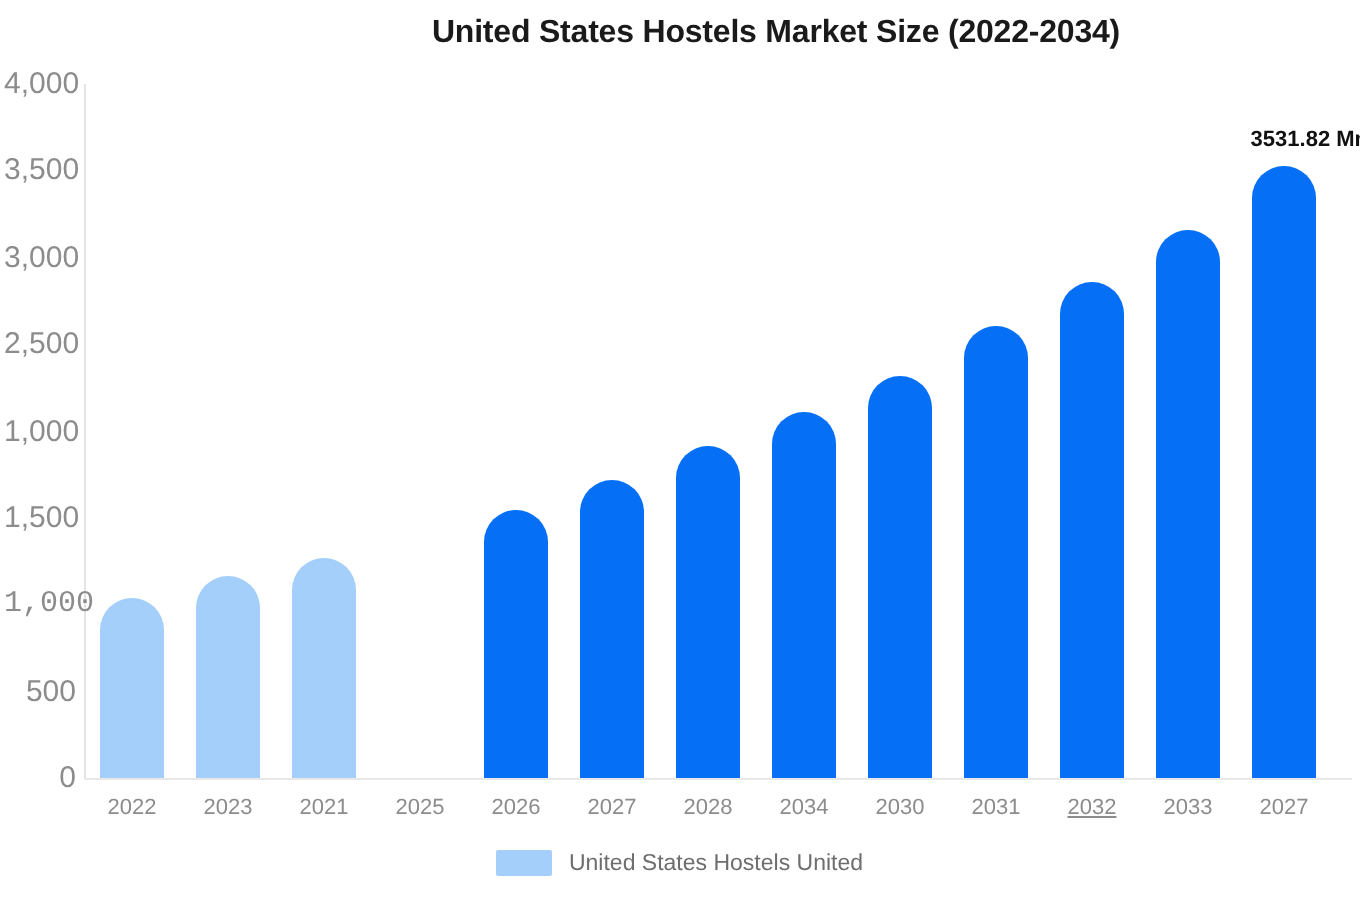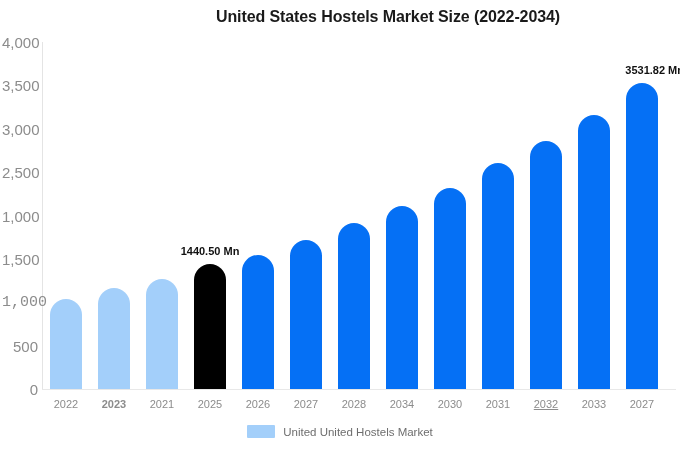--- a/index.html
+++ b/index.html
@@ -164,25 +164,20 @@
   <div id="plot-area">
       <div class="bar-group" style="left: 8px; height: 347px;">
         <div class="bar" style="height: 90.0465px; background: rgb(163, 207, 250);"></div>
       </div>
       <div class="bar-group" style="left: 56px; height: 347px;">
         <div class="bar" style="height: 100.977px; background: rgb(163, 207, 250);"></div>
       </div>
       <div class="bar-group" style="left: 104px; height: 347px;">
         <div class="bar" style="height: 110.346px; background: rgb(163, 207, 250);"></div>
       </div>
-      <div class="bar-group" style="left: 152px; height: 347px;">
-        <div class="bar" style="height: 124.963px; background: rgb(0, 0, 0);">
-          <div class="bar-label">1440.50 Mn</div>
-        </div>
-      </div>
       <div class="bar-group" style="left: 200px; height: 347px;">
         <div class="bar" style="height: 134.029px; background: rgb(5, 112, 245);"></div>
       </div>
       <div class="bar-group" style="left: 248px; height: 347px;">
         <div class="bar" style="height: 148.95px; background: rgb(5, 112, 245);"></div>
       </div>
       <div class="bar-group" style="left: 296px; height: 347px;">
         <div class="bar" style="height: 165.692px; background: rgb(5, 112, 245);"></div>
       </div>
       <div class="bar-group" style="left: 344px; height: 347px;">
@@ -202,32 +197,32 @@
       </div>
       <div class="bar-group" style="left: 584px; height: 347px;">
         <div class="bar" style="height: 306.385px; background: rgb(5, 112, 245);">
           <div class="bar-label clip-right">3531.82 Mn</div>
         </div>
       </div>
     </div>
 
   <div id="x-ticks">
       <div class="x-tick" style="left: 0px;">2022</div>
-      <div class="x-tick" style="left: 48px; font-weight: bold;">2023</div>
+      <div class="x-tick" style="left: 48px;">2023</div>
       <div class="x-tick" style="left: 96px;">2021</div>
       <div class="x-tick" style="left: 144px;">2025</div>
       <div class="x-tick" style="left: 192px;">2026</div>
       <div class="x-tick" style="left: 240px;">2027</div>
       <div class="x-tick" style="left: 288px;">2028</div>
       <div class="x-tick" style="left: 336px;">2034</div>
       <div class="x-tick" style="left: 384px;">2030</div>
       <div class="x-tick" style="left: 432px;">2031</div>
       <div class="x-tick" style="left: 480px; text-decoration: underline;">2032</div>
       <div class="x-tick" style="left: 528px;">2033</div>
       <div class="x-tick" style="left: 576px;">2027</div>
     </div>
 
   <div id="legend">
     <span id="legend-swatch" style="background: rgb(163, 207, 250);"></span>
-    <span id="legend-label">United United Hostels Market</span>
+    <span id="legend-label">United States Hostels United</span>
   </div>
 
 </div>
 
 </body></html>

